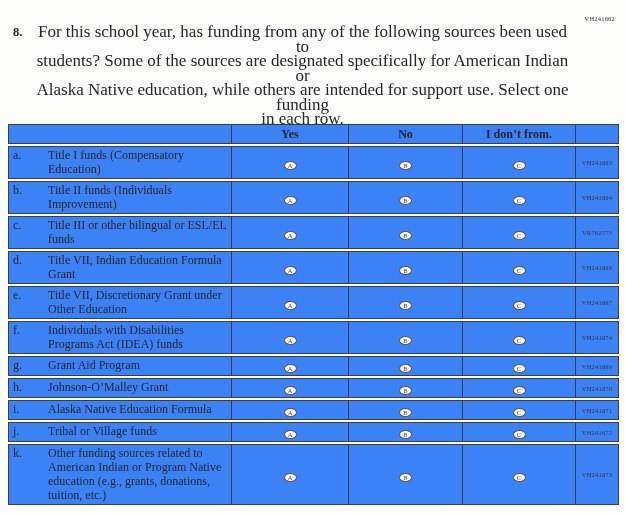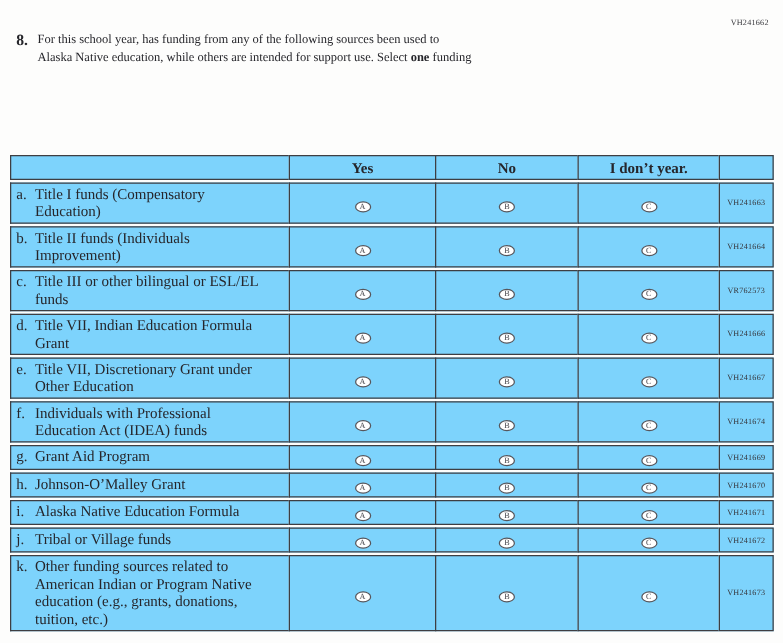--- a/index.html
+++ b/index.html
@@ -26,60 +26,61 @@
     display: flex;
   }
   .qnum {
     font-weight: bold;
     font-size: 12.5px;
     width: 17px;
     flex: none;
     line-height: 14.5px;
   }
   .qtext {
-    font-size: 10px;
+    font-size: 17px;
     line-height: 14.5px;
     width: 545px;
-  }
-  .qtext b { font-weight: bold; }
+    text-align: center;
+  }
+  .qtext b { font-weight: normal; }
 
   table.funding {
     position: absolute;
     top: 122px;
     left: 8px;
     width: 611px;
     border-collapse: separate;
     border-spacing: 0 2px;
     table-layout: fixed;
   }
   th, td {
     border-top: 1px solid #3e3e42;
     border-bottom: 1px solid #3e3e42;
     border-left: 1px solid #3e3e42;
-    background: #7dd3fc;
+    background: #3b82f6;
   }
   th:last-child, td:last-child {
     border-right: 1px solid #3e3e42;
   }
   th {
     height: 20px;
     font-size: 12px;
     font-weight: bold;
     text-align: center;
     vertical-align: middle;
   }
   td.c-label {
     vertical-align: top;
     padding: 1px 2px 2px 4px;
     font-size: 12px;
     line-height: 14px;
   }
   .label-wrap { display: flex; }
   .row-letter { width: 15px; flex: none; }
-  .row-label { max-width: 180px; }
+  .row-label { max-width: 180px; margin-left: 20px; }
   td.c-opt {
     text-align: center;
     vertical-align: middle;
   }
   .bubble {
     display: inline-flex;
     align-items: center;
     justify-content: center;
     width: 13px;
     height: 9px;
@@ -101,38 +102,40 @@
 </style>
 </head>
 <body>
 
 <div class="form-code-top">VH241662</div>
 
 <div class="question">
   <div class="qnum">8.</div>
   <div class="qtext">
     <div>For this school year, has funding from any of the following sources been used to</div>
+    <div>students? Some of the sources are designated specifically for American Indian or</div>
     <div><span>Alaska Native education, while others are intended for support use. Select </span><b>one</b><span> funding</span></div>
+    <div>in each row.</div>
   </div>
 </div>
 
 <table class="funding">
   <colgroup>
     <col style="width:223px">
       <col style="width:117px">
       <col style="width:114px">
       <col style="width:113px">
       <col style="width:44px">
   </colgroup>
   <thead>
     <tr>
       <th></th>
       <th>Yes</th>
       <th>No</th>
-      <th>I don’t year.</th>
+      <th>I don’t from.</th>
       <th></th>
     </tr>
   </thead>
   <tbody>
     <tr>
       <td class="c-label">
           <div class="label-wrap">
             <span class="row-letter">a.</span>
             <span class="row-label">Title I funds (Compensatory Education)</span>
           </div>
@@ -187,21 +190,21 @@
         </td>
       <td class="c-opt"><span class="bubble">A</span></td>
       <td class="c-opt"><span class="bubble">B</span></td>
       <td class="c-opt"><span class="bubble">C</span></td>
       <td class="c-code">VH241667</td>
     </tr>
     <tr>
       <td class="c-label">
           <div class="label-wrap">
             <span class="row-letter">f.</span>
-            <span class="row-label">Individuals with Professional Education Act (IDEA) funds</span>
+            <span class="row-label">Individuals with Disabilities Programs Act (IDEA) funds</span>
           </div>
         </td>
       <td class="c-opt"><span class="bubble">A</span></td>
       <td class="c-opt"><span class="bubble">B</span></td>
       <td class="c-opt"><span class="bubble">C</span></td>
       <td class="c-code">VH241674</td>
     </tr>
     <tr>
       <td class="c-label">
           <div class="label-wrap">

